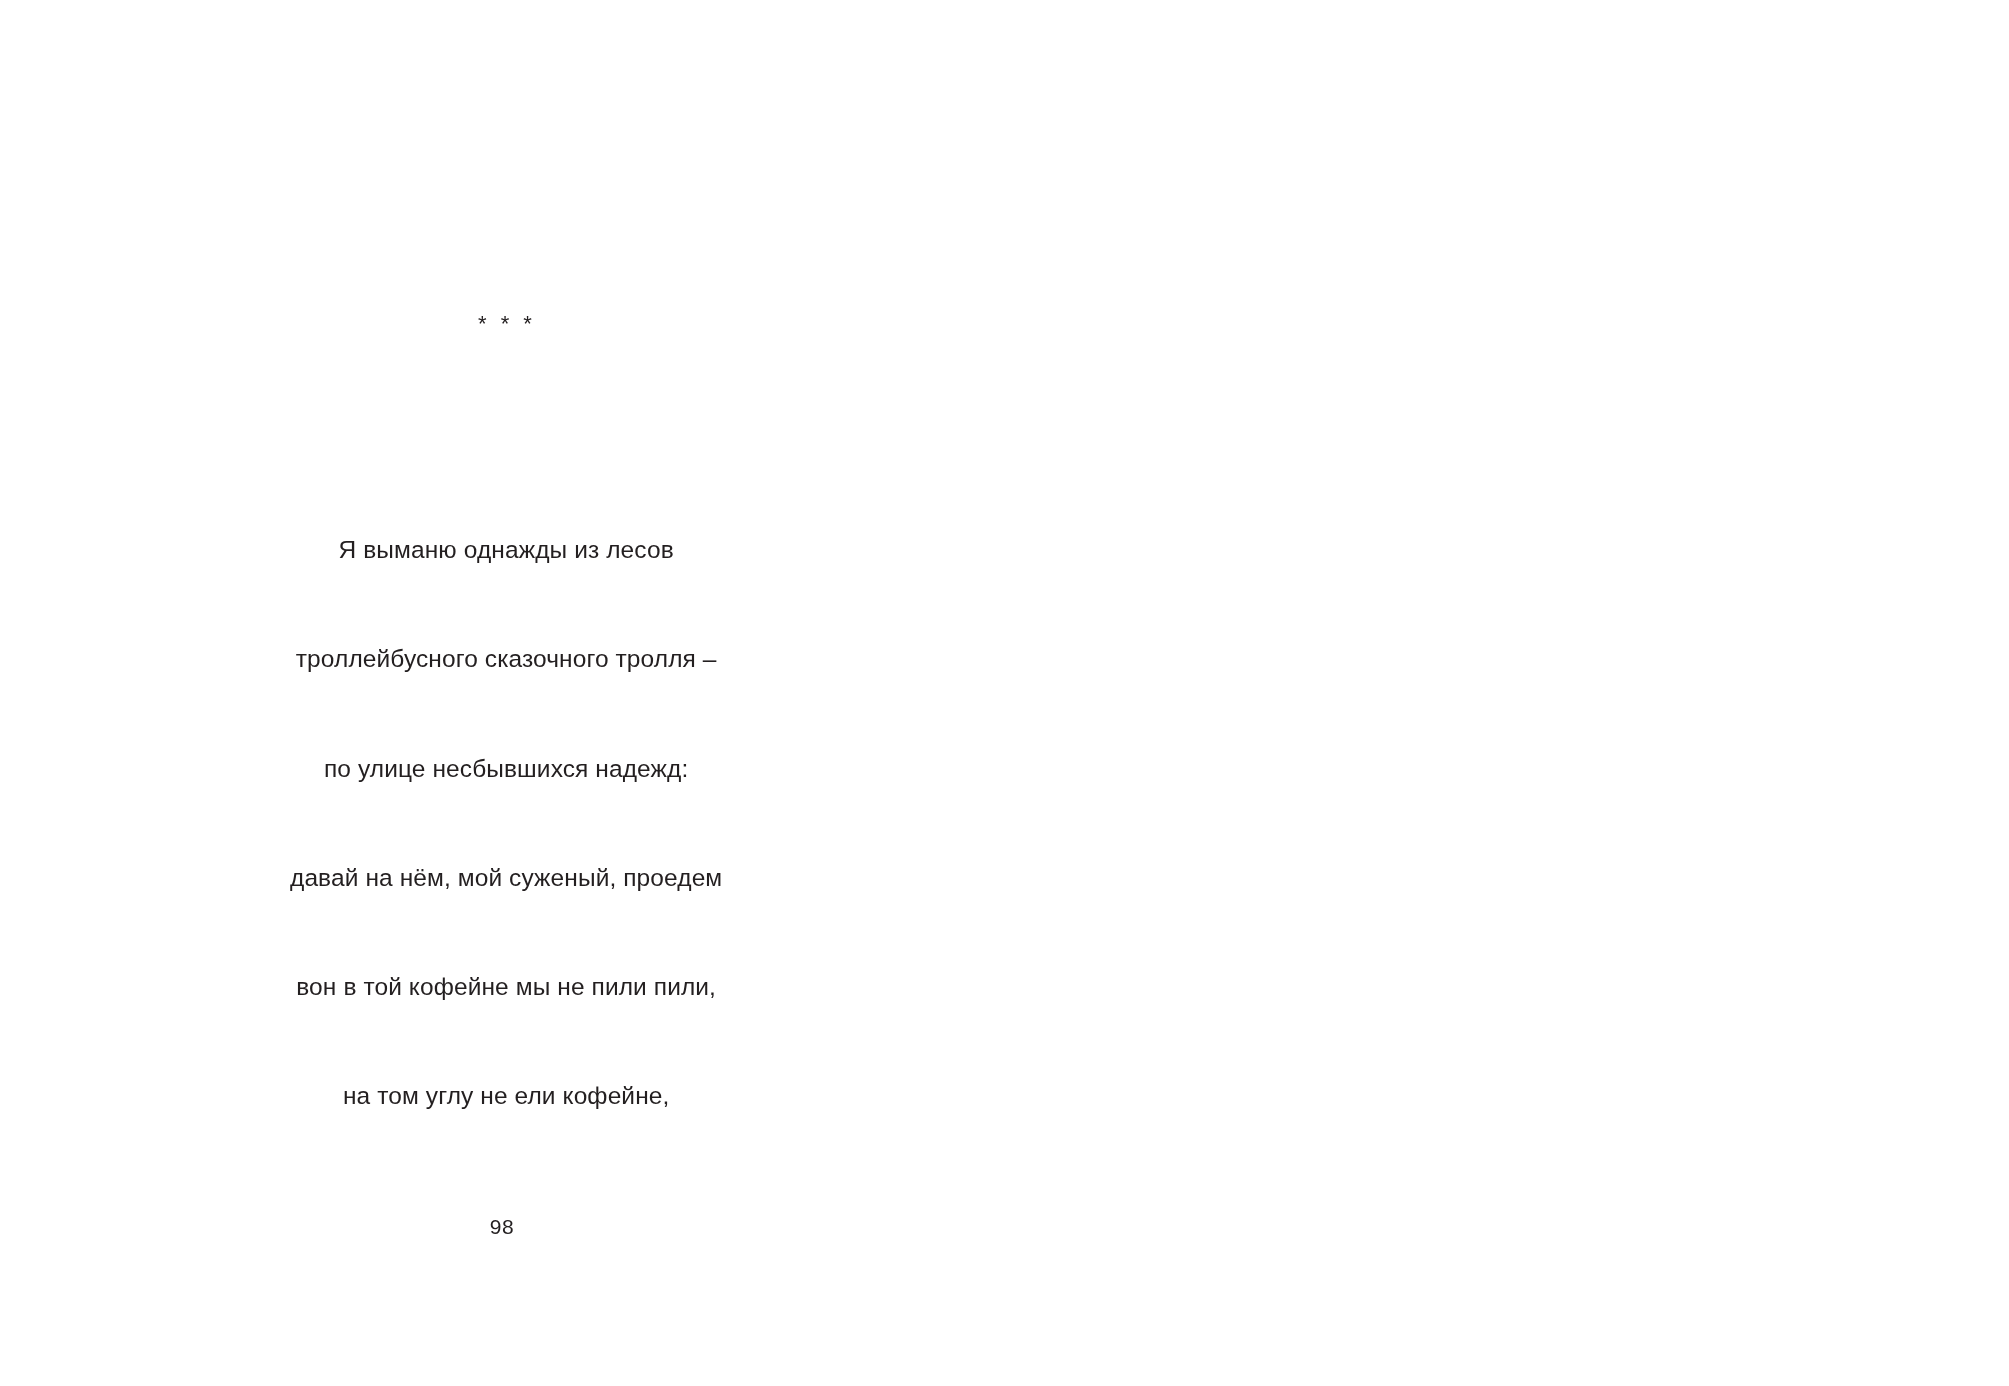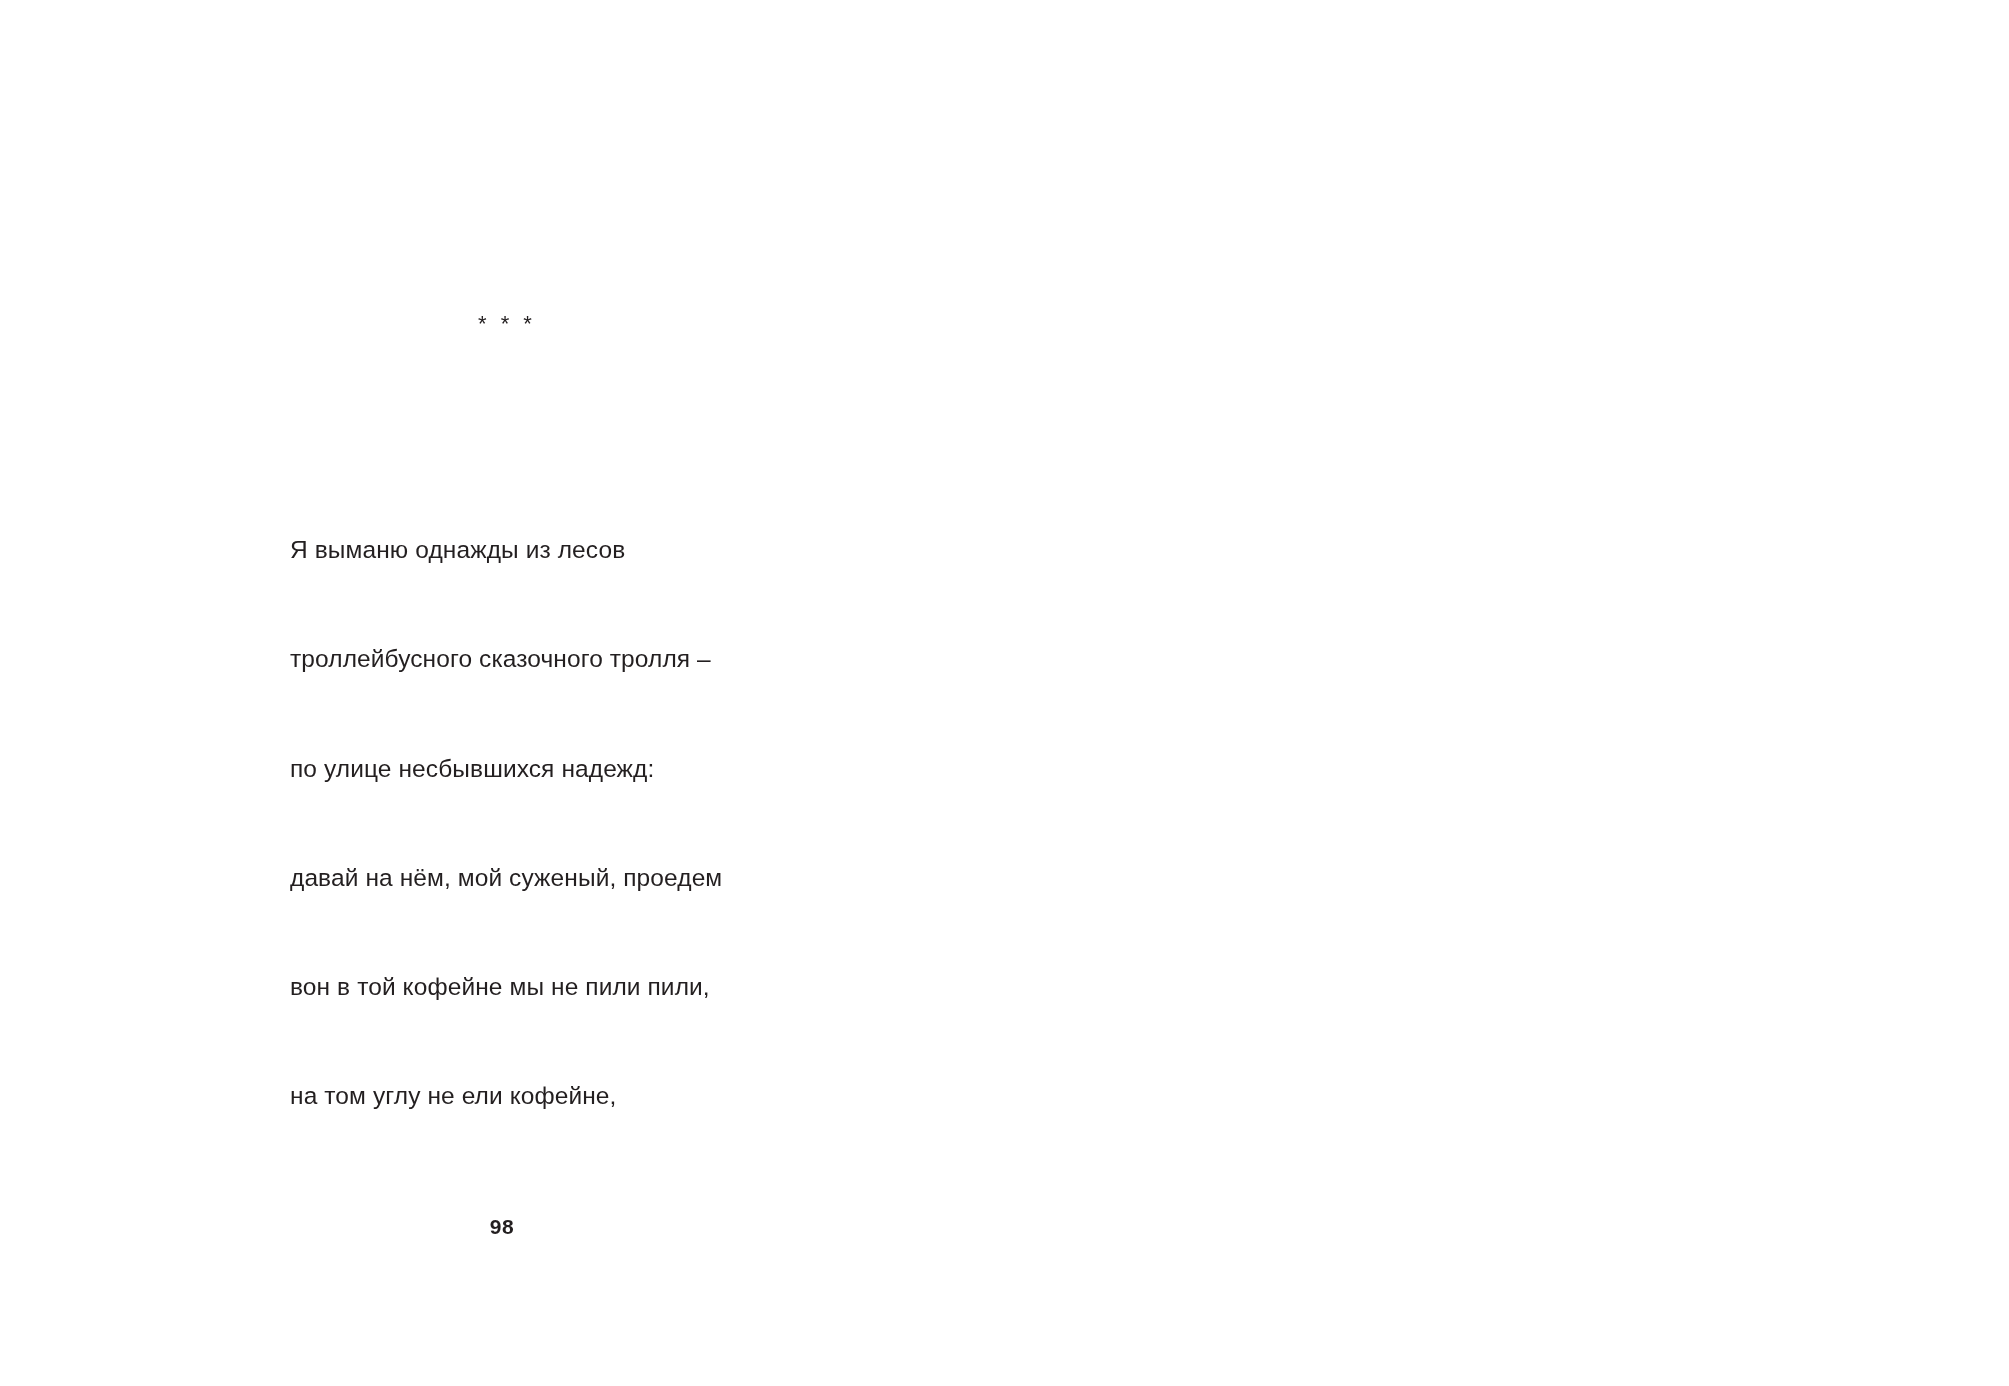--- a/index.html
+++ b/index.html
@@ -53,35 +53,36 @@
     line-height: 34px;
     margin-bottom: 9px;
     color: #231f20;
   }
 
   .asterisks-left  { padding-left: 188px; }
 
   .line {
     display: block;
     white-space: pre;
+    text-align: center;
   }
 
   .stanza {
     display: block;
   }
 
   
   .folio {
     position: absolute;
     font-size: 21px;
     line-height: 21px;
     color: #231f20;
     letter-spacing: 0.5px;
   }
-  .folio-left  { left: 0; top: 1216px; width: 1004px; text-align: center; font-weight: bold; }
+  .folio-left  { left: 0; top: 1216px; width: 1004px; text-align: center; }
   .folio-right { left: 1004px; top: 1216px; width: 1005px; text-align: center; }
 </style>
 </head>
 <body>
 
 <div class="spread">
 
   <div class="page page-left">
 
     <div class="poem-block poem-left">

